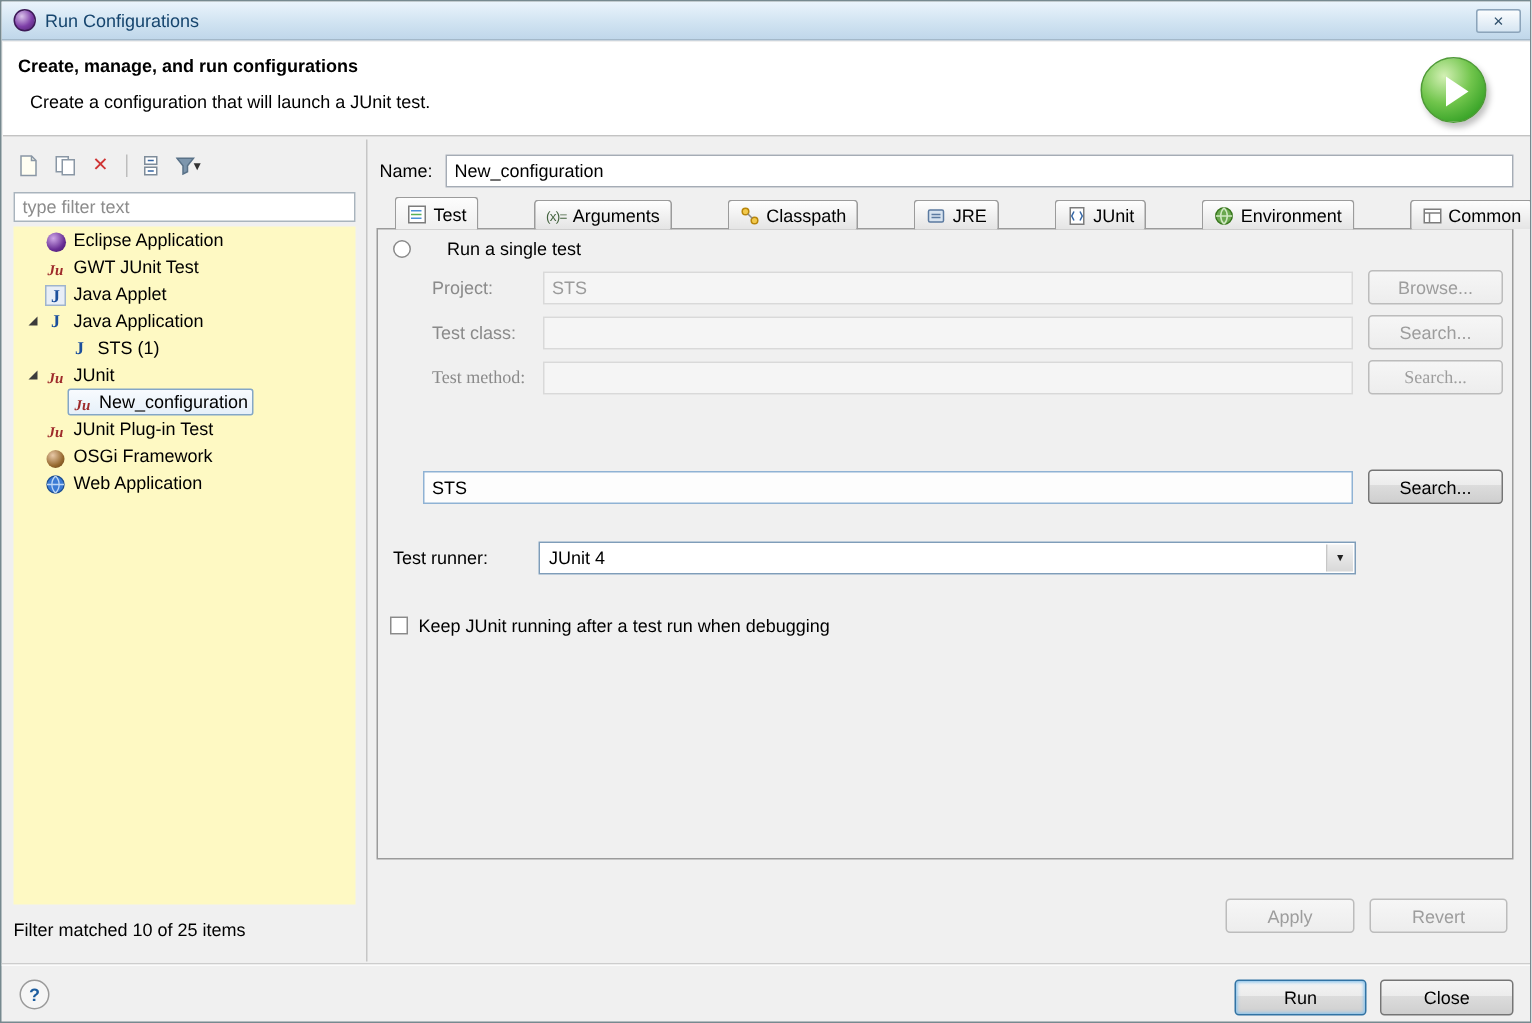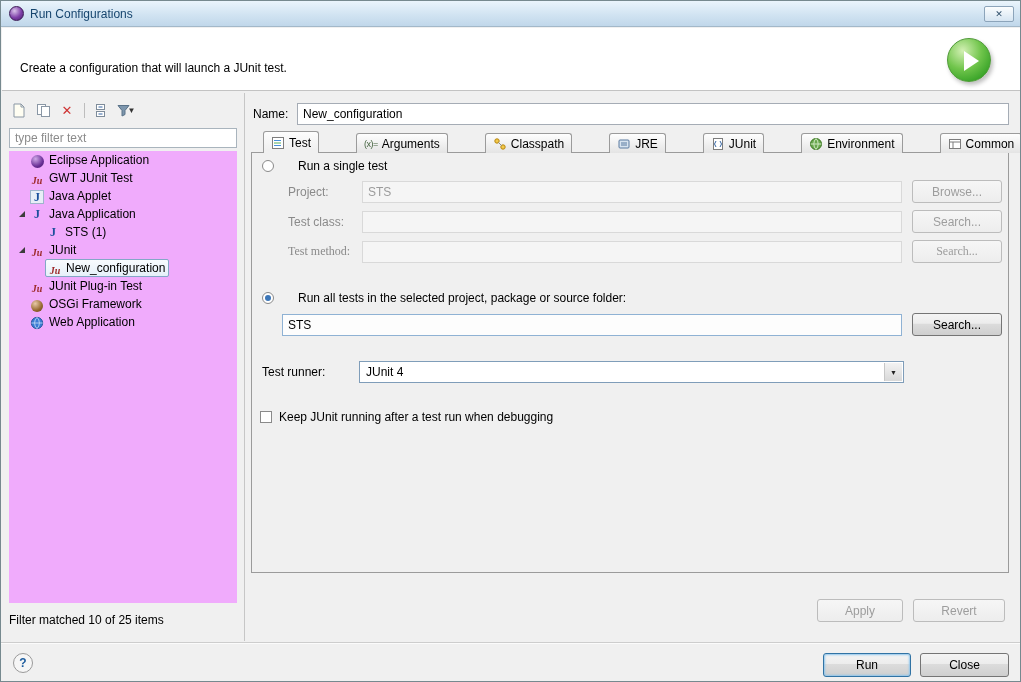--- a/index.html
+++ b/index.html
@@ -38,21 +38,21 @@
     display:flex; align-items:center; gap:4px; }
   .tool-btn { width:20px; height:20px; display:flex; align-items:center; justify-content:center; }
   .tool-sep { width:1px; height:15px; background:#bdbdbd; margin:0 3px; }
   .del-x { color:#cf3434; font-weight:bold; font-size:13px; }
   .drop-arrow { font-size:8px; color:#333; margin-left:-2px; }
 
   .filter-input { position:absolute; left:8px; top:127px; width:228px; height:20px;
     border:1px solid #a9b4bd; padding:2px 5px; font:inherit; color:#333; background:#fff; }
   .filter-input::placeholder { color:#8c8c8c; }
 
-  .tree { position:absolute; left:8px; top:150px; width:228px; height:452px; background:#f0abfc; }
+  .tree { position:absolute; left:8px; top:150px; width:228px; height:452px; background:#fef9c3; }
   .tree-row { display:flex; align-items:center; height:18px; padding-left:6px; white-space:nowrap; }
   .tree-row.child { padding-left:22px; }
   .twisty { width:14px; flex:none; display:flex; align-items:center; justify-content:center; }
   .twisty .tri { width:0; height:0; border-bottom:6px solid #3c3c3c; border-left:6px solid transparent; }
   .ticon { width:16px; height:16px; flex:none; display:flex; align-items:flex-end; justify-content:center; margin-right:4px; }
   .sel-box { display:flex; align-items:center; height:18px; padding:0 3px 0 1px;
     border:1px solid #84a7c7; border-radius:2px;
     background:linear-gradient(#f8fbfe,#e6f0f9); }
   .sel-box .ticon { margin-right:3px; }
   .icon-eclipse { width:13px; height:13px; border-radius:50%;
@@ -131,20 +131,21 @@
 
   <div class="titlebar">
     <span class="title-icon"></span>
     <span class="title-text">Run Configurations</span>
     <span class="win-close">
       <span>✕</span>
     </span>
   </div>
 
   <div class="banner">
+    <div class="banner-title">Create, manage, and run configurations</div>
     <div class="banner-sub">Create a configuration that will launch a JUnit test.</div>
     <div class="run-orb">
       <span class="play"></span>
     </div>
   </div>
 
   <div class="left-toolbar">
     <span class="tool-btn">
       <svg width="14" height="15">
           <path d="M2 1h7l3 3v10H2z" fill="#fffef2" stroke="#8a97a5"></path>
@@ -343,24 +344,20 @@
         <input class="dis-input" disabled="" value="" style="">
         <button class="btn w90 disabled" disabled="">Search...</button>
       </div>
 
       <div class="field-row" style="top:87px;font-family:Liberation Serif, serif;">
         <span class="flabel">Test method:</span>
         <input class="dis-input" disabled="" value="" style="">
         <button class="btn w90 disabled" disabled="">Search...</button>
       </div>
 
-      <div class="radio-row" style="left:10px; top:138px;">
-        <span class="radio checked"></span>
-        <span>Run all tests in the selected project, package or source folder:</span>
-      </div>
 
       <div class="run-all-row">
         <input class="sts-input" value="STS" style="">
         <button class="btn w90">Search...</button>
       </div>
 
       <div class="runner-label">Test runner:</div>
       <div class="combo">
         <span>JUnit 4</span>
         <span class="combo-arrow">▼</span>

